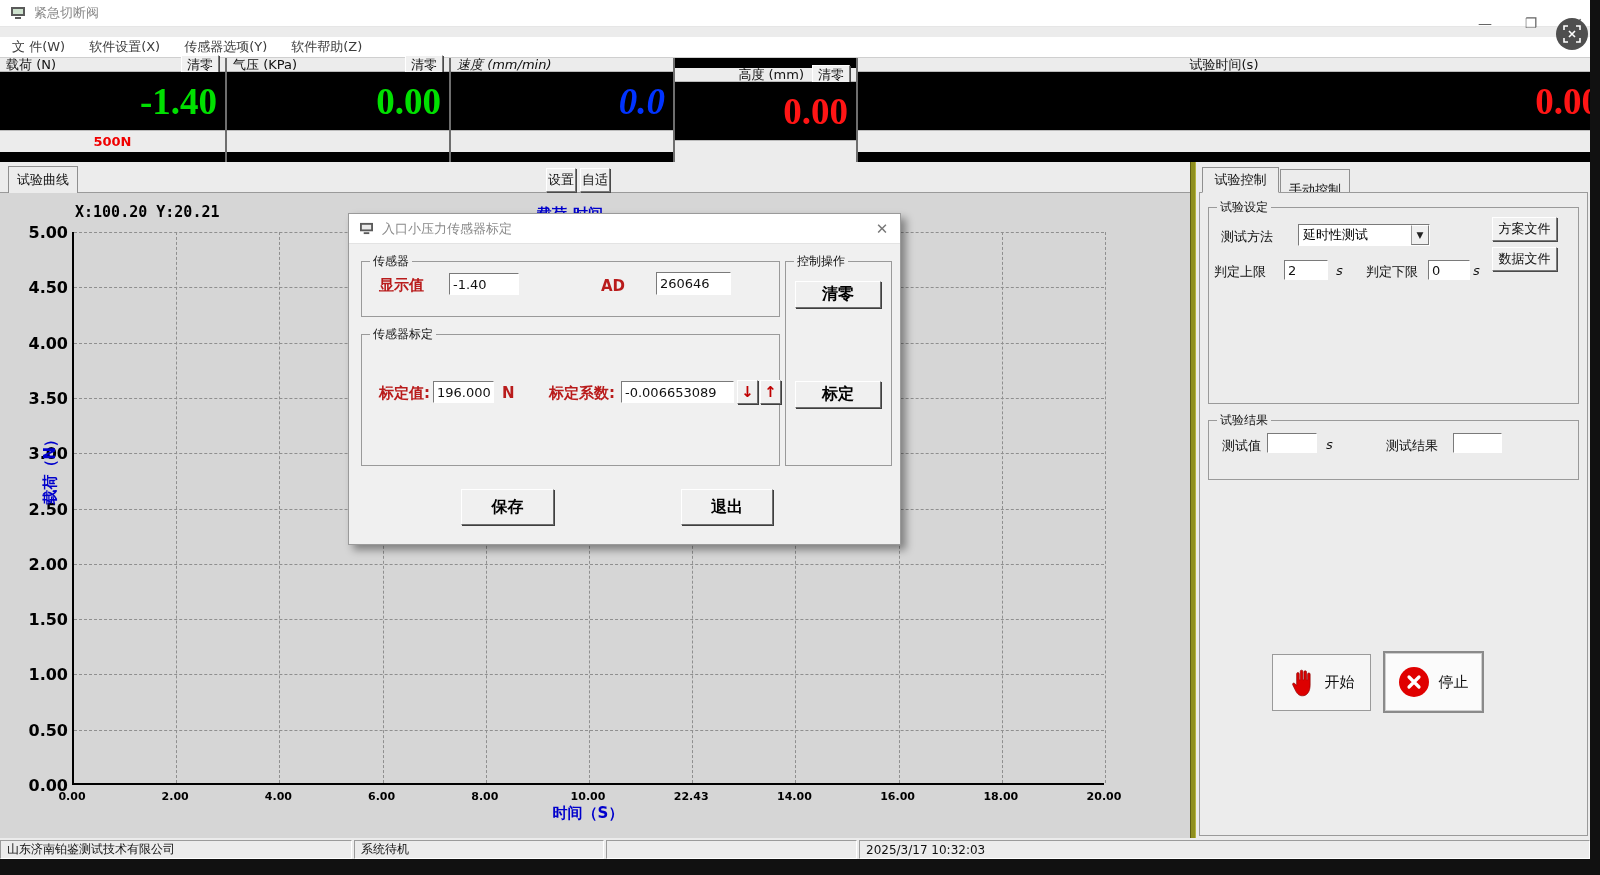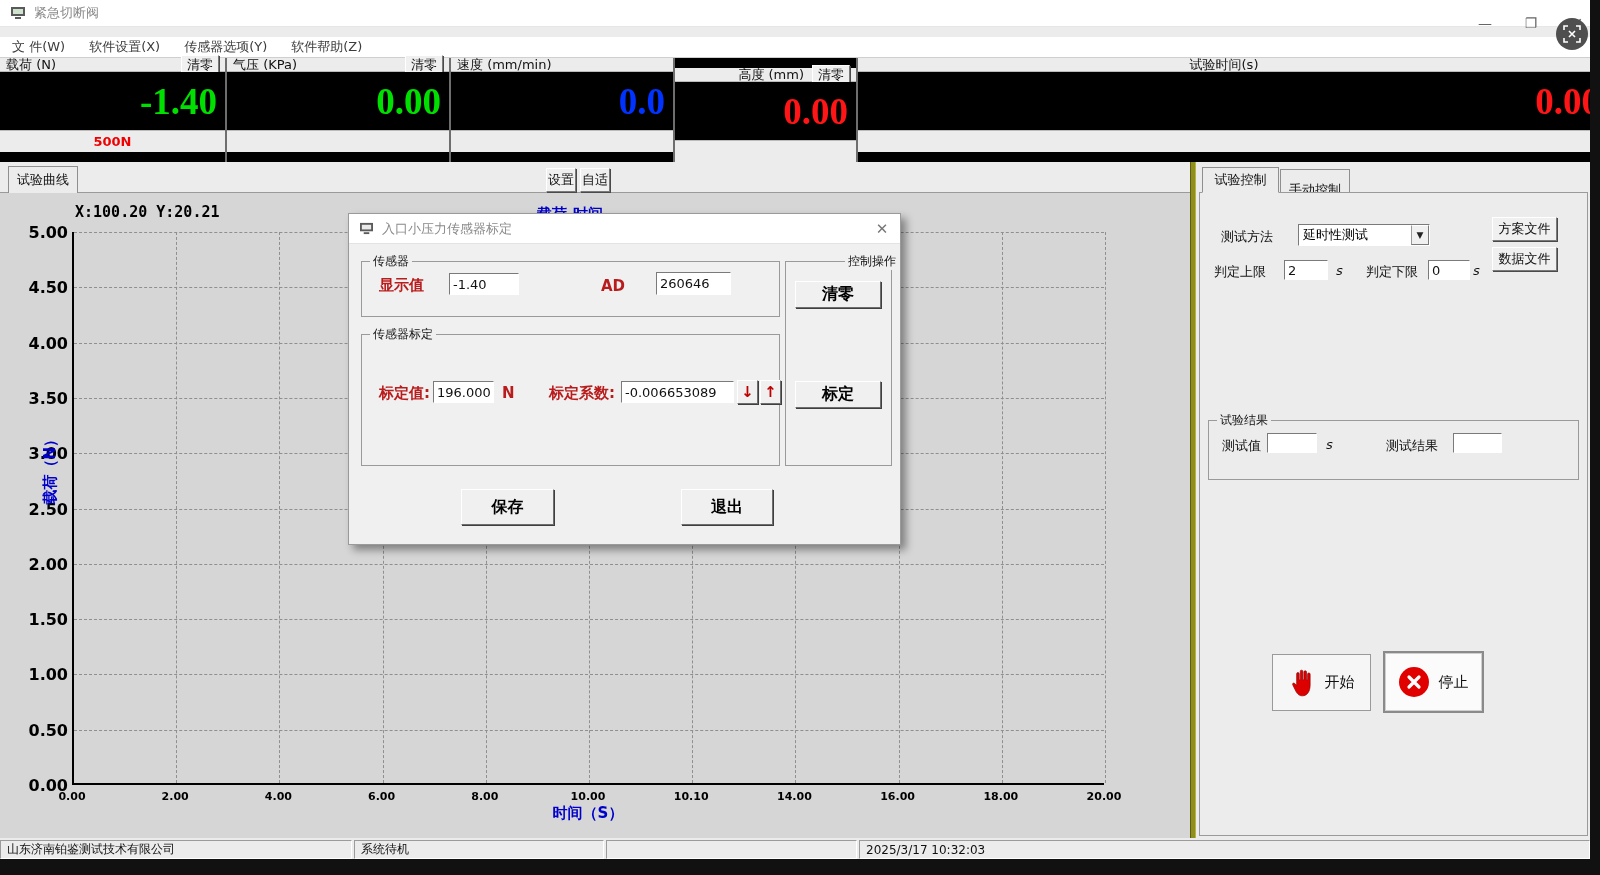--- a/index.html
+++ b/index.html
@@ -157,21 +157,21 @@
       <div class="g-foot">500N</div>
     </div>
     <div class="gauge" style="width:224px;">
       <div class="g-head">
         <span>气压 (KPa)</span>
         <span class="btn3d zero-btn">清零</span>
       </div>
       <div class="g-val" style="color:#00e000;">0.00</div>
       <div class="g-foot"></div>
     </div>
-    <div class="gauge" style="width:224px;">
+    <div class="gauge" style="width:224px;font-style:italic;">
       <div class="g-head">
         <span>速度 (mm/min)</span>
       </div>
       <div class="g-val" style="color:#0033ff;">0.0</div>
       <div class="g-foot"></div>
     </div>
     <div class="gauge" style="width:183px;justify-content:flex-end;">
       <div class="g-head" style="justify-content:flex-end; gap:8px;">
         <span>高度 (mm)</span>
         <span class="btn3d zero-btn" style="margin-left:0;">清零</span>
@@ -232,36 +232,39 @@
       <div class="ytick" style="top: 497.7px;">0.50</div>
       <div class="ytick" style="top: 553px;">0.00</div>
     </div>
   <div id="x-ticks">
       <div class="xtick" style="left: 0px;">0.00</div>
       <div class="xtick" style="left: 103.2px;">2.00</div>
       <div class="xtick" style="left: 206.4px;">4.00</div>
       <div class="xtick" style="left: 309.6px;">6.00</div>
       <div class="xtick" style="left: 412.8px;">8.00</div>
       <div class="xtick" style="left: 516px;">10.00</div>
-      <div class="xtick" style="left: 619.2px;">10.10</div>
+      <div class="xtick" style="left: 619.2px;">22.43</div>
       <div class="xtick" style="left: 722.4px;">14.00</div>
       <div class="xtick" style="left: 825.6px;">16.00</div>
       <div class="xtick" style="left: 928.8px;">18.00</div>
       <div class="xtick" style="left: 1032px;">20.00</div>
     </div>
   <div id="ylabel">载荷（N）</div>
   <div id="xlabel">时间（S）</div>
 
   <div id="splitter"></div>
 
   <div id="right-panel"></div>
   <div class="tab" style="left:1202px; width:77px; z-index:2; border-bottom:1px solid #ececec;">试验控制</div>
   <div class="tab" style="left:1280px; width:70px; height:40px; top:169px;">手动控制</div>
   <div id="tab-content"></div>
 
+  <fieldset class="grp" style="left:1208px; top:199px; width:371px; height:205px;">
+    <legend>试验设定</legend>
+  </fieldset>
   <span class="lbl" style="left:1221px; top:228px;">测试方法</span>
   <div class="combo" style="left:1298px; top:224px; width:132px; height:22px;">
     <span class="combo-text">延时性测试</span>
     <span class="drop">▼</span>
   </div>
   <div class="btn3d" style="position:absolute; left:1492px; top:217px; width:65px; height:24px;">方案文件</div>
   <div class="btn3d" style="position:absolute; left:1492px; top:247px; width:65px; height:24px;">数据文件</div>
   <span class="lbl" style="left:1214px; top:263px;font-family:Liberation Mono, monospace;">判定上限</span>
   <input class="field" style="left: 1284px; top: 260px; width: 44px; height: 20px;" value="2">
   <span class="lbl" style="left:1336px; top:263px; font-style:italic;">s</span>
@@ -324,21 +327,21 @@
     <span class="dlg-lbl" style="left:153px; top:170px;">N</span>
     <span class="dlg-lbl" style="left:200px; top:170px;">标定系数:</span>
     <input class="field" style="left: 272px; top: 167px; width: 113px; height: 22px;" value="-0.006653089">
     <span class="arrow-btn" style="left:388px; top:166px;">
         <span>↓</span>
       </span>
     <span class="arrow-btn" style="left:411px; top:166px;">
         <span>↑</span>
       </span>
 
-    <fieldset class="grp" style="left:436px; top:39px; width:107px; height:213px;text-align:right;">
+    <fieldset class="grp" style="left:436px; top:39px; width:107px; height:213px;">
       <legend>控制操作</legend>
     </fieldset>
     <div class="dlg-btn" style="left:446px; top:67px; width:86px; height:27px;">清零</div>
     <div class="dlg-btn" style="left:446px; top:167px; width:86px; height:27px;">标定</div>
 
     <div class="dlg-btn" style="left:112px; top:275px; width:93px; height:36px;">保存</div>
     <div class="dlg-btn" style="left:332px; top:275px; width:92px; height:36px;">退出</div>
   </div>
 
   <div id="statusbar">

